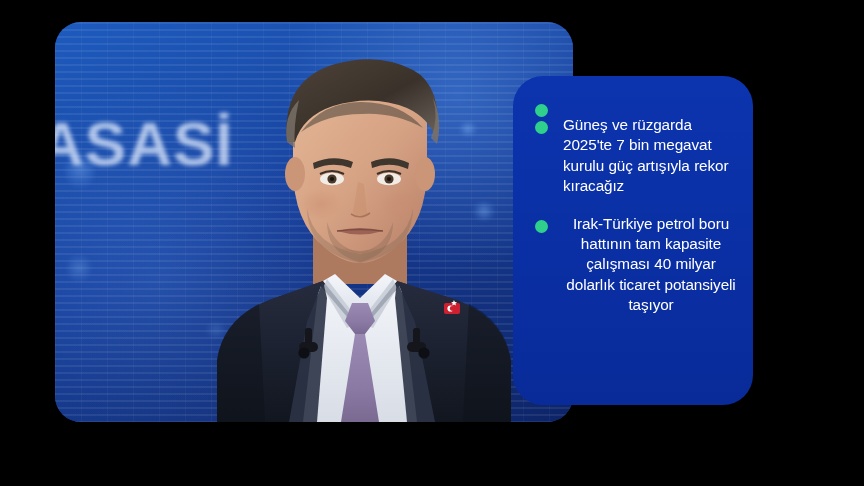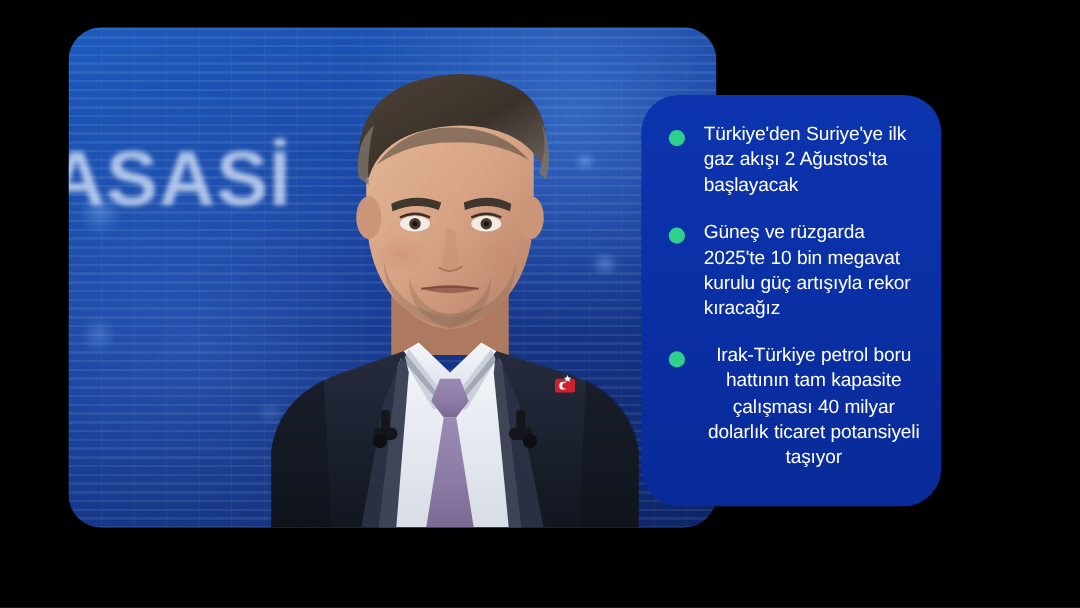--- a/index.html
+++ b/index.html
@@ -290,26 +290,25 @@
       <path d="M162 400 L162 338 Q168 300 204 282 L210 400 Z" fill="#0e1219" opacity="0.45"></path>
       <path d="M456 400 L456 338 Q450 300 414 282 L408 400 Z" fill="#0e1219" opacity="0.45"></path>
     </svg>
   </div>
 
   <div class="text-panel">
     <div class="bullets">
 
       <div class="bullet">
         <span class="dot"></span>
-        <div class="bullet-text">Türkiye'den Suriye'ye ilk gaz akışı 2 Ağustos'ta başlayacak</div>
       </div>
 
       <div class="bullet">
         <span class="dot"></span>
-        <div class="bullet-text">Güneş ve rüzgarda 2025'te 10 bin megavat kurulu güç artışıyla rekor kıracağız</div>
+        <div class="bullet-text">Güneş ve rüzgarda 2025'te 7 bin megavat kurulu güç artışıyla rekor kıracağız</div>
       </div>
 
       <div class="bullet">
         <span class="dot"></span>
         <div class="bullet-text">Irak-Türkiye petrol boru hattının tam kapasite çalışması 40 milyar dolarlık ticaret potansiyeli taşıyor</div>
       </div>
 
     </div>
   </div>
 

